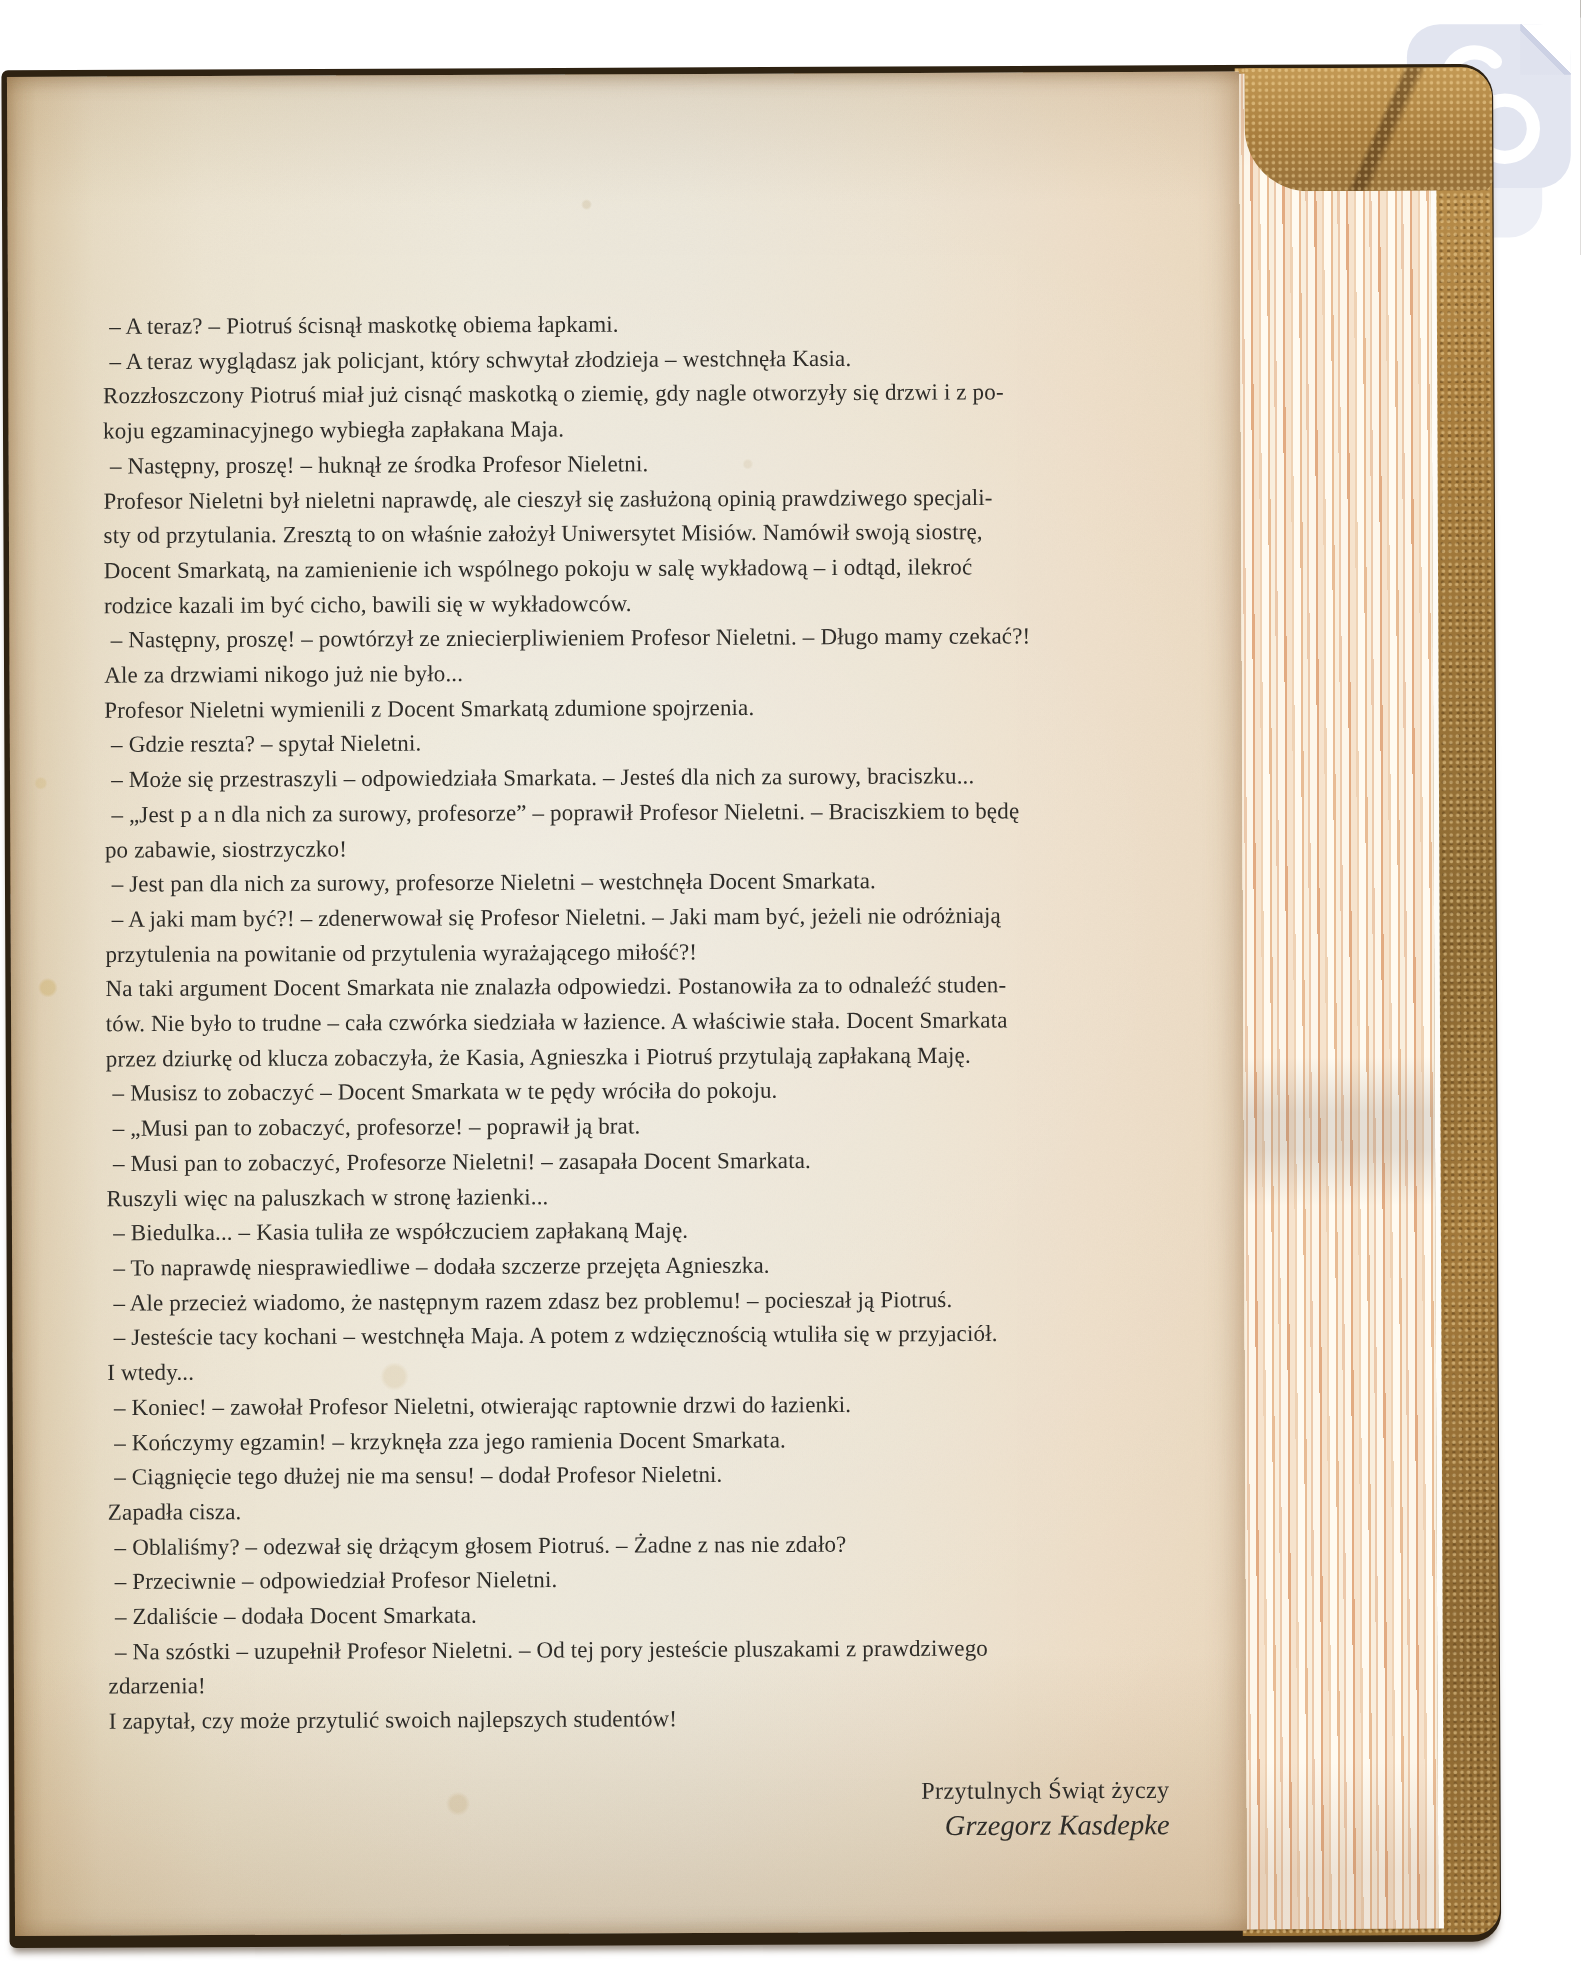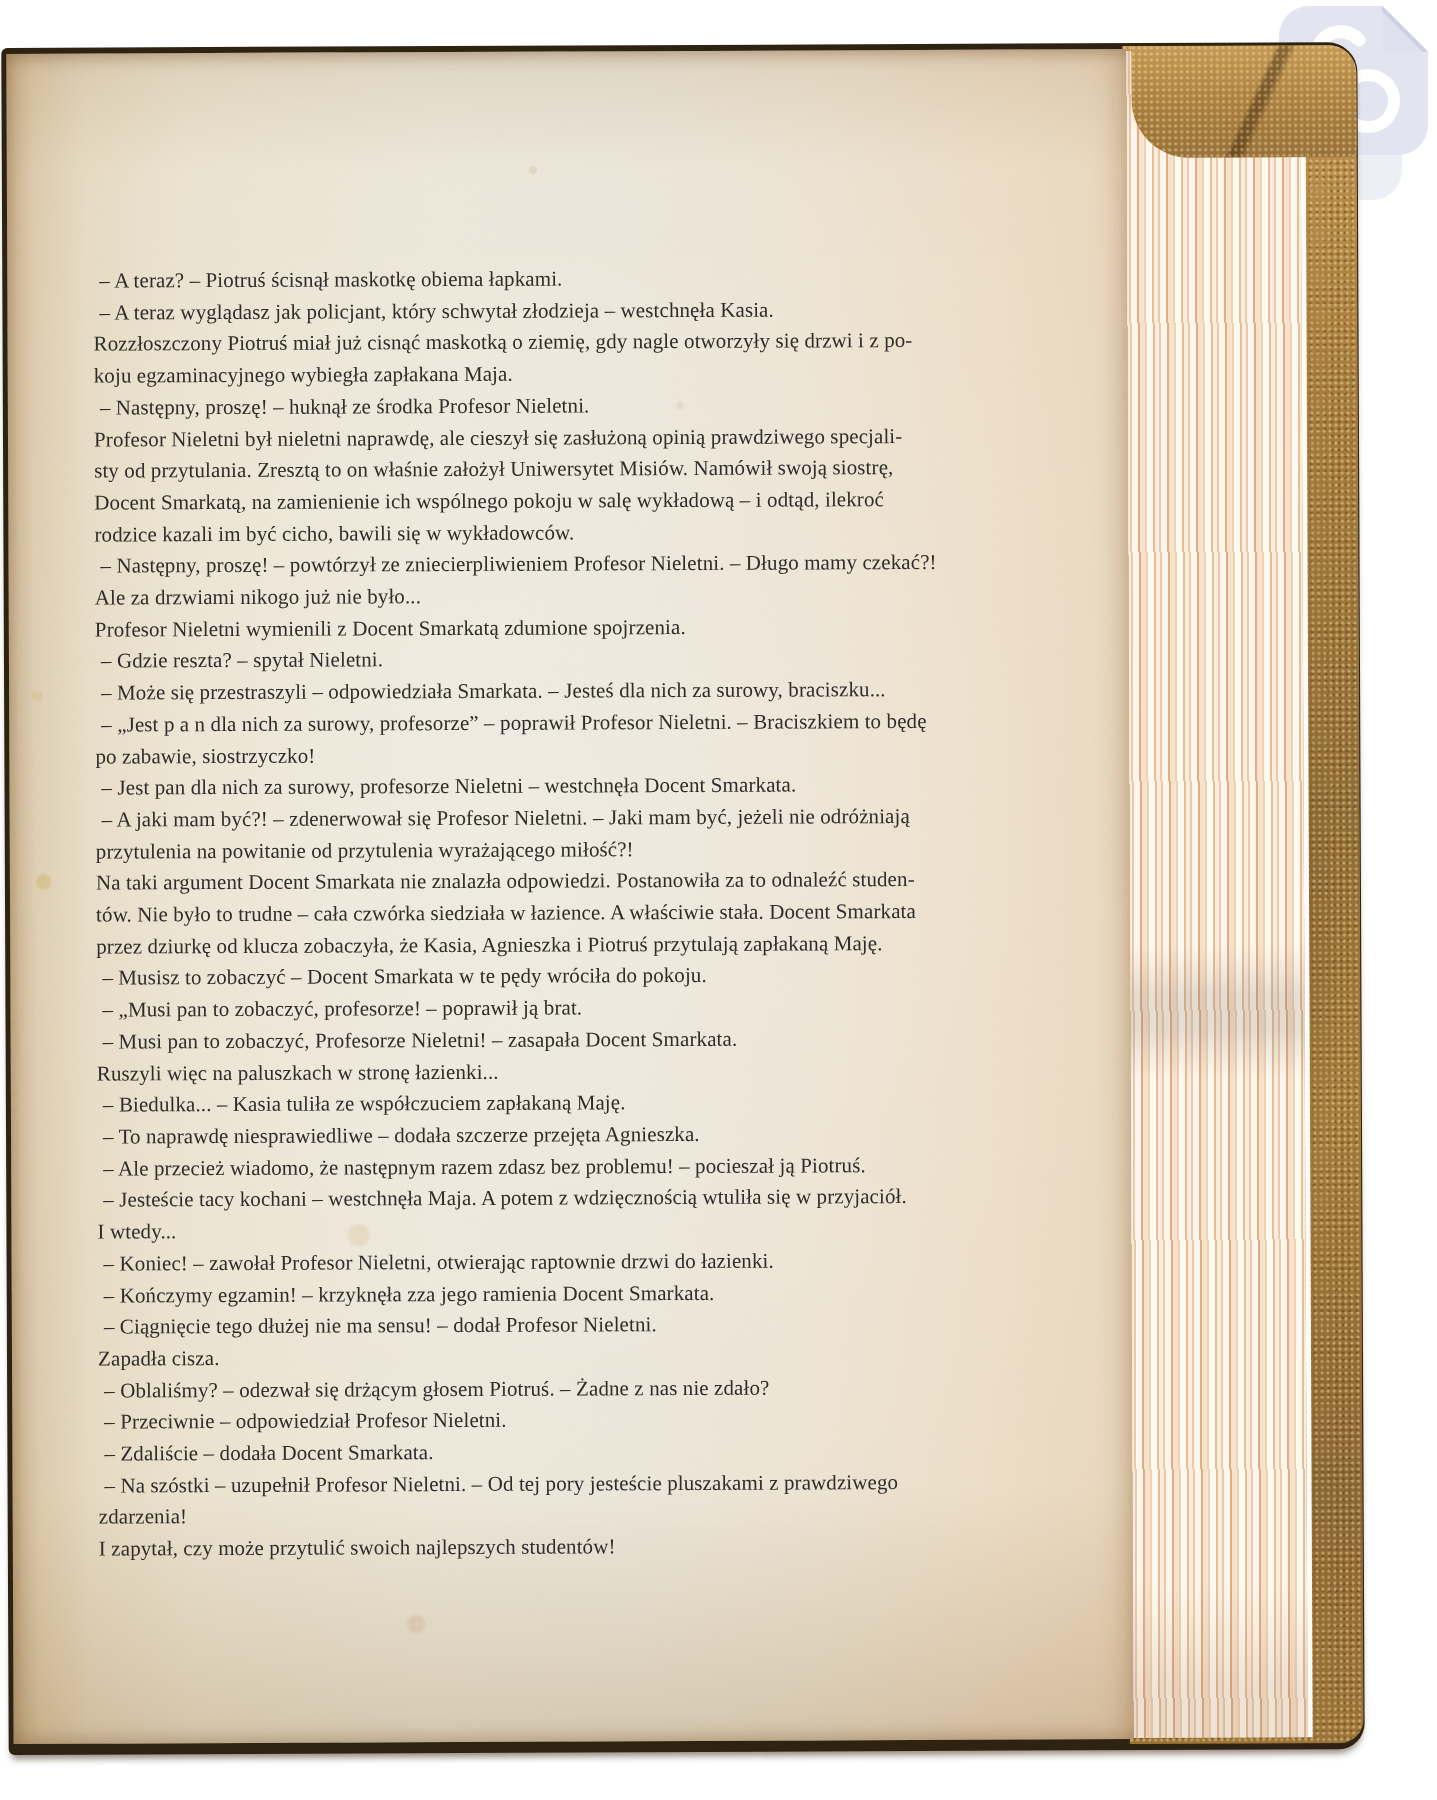--- a/index.html
+++ b/index.html
@@ -1,20 +1,20 @@
 <!DOCTYPE html>
 <html><head>
 <meta charset="utf-8">
 <style>
   html,body{margin:0;padding:0;}
   body{
     width:1437px;height:1800px;background:#ffffff;overflow:hidden;position:relative;
     font-family:"Liberation Serif","DejaVu Serif",serif;
   }
-  .stage{position:absolute;inset:0;background:#ffffff;}
+  .stage{position:absolute;inset:0;background:#ffffff;margin-top:16px;}
 
   
   .wm-back{
     position:absolute;left:1252px;top:50px;width:150px;height:150px;
     border-radius:30px;background:#edeff6;z-index:0;
   }
   .wm-card{
     position:absolute;left:1279px;top:6px;width:149px;height:149px;
     border-radius:30px;background:#e2e5f0;z-index:0;
   }
@@ -167,15 +167,19 @@
           <div class="line dlg">– Ciągnięcie tego dłużej nie ma sensu! – dodał Profesor Nieletni.</div>
           <div class="line">Zapadła cisza.</div>
           <div class="line dlg">– Oblaliśmy? – odezwał się drżącym głosem Piotruś. – Żadne z nas nie zdało?</div>
           <div class="line dlg">– Przeciwnie – odpowiedział Profesor Nieletni.</div>
           <div class="line dlg">– Zdaliście – dodała Docent Smarkata.</div>
           <div class="line dlg">– Na szóstki – uzupełnił Profesor Nieletni. – Od tej pory jesteście pluszakami z prawdziwego</div>
           <div class="line">zdarzenia!</div>
           <div class="line">I zapytał, czy może przytulić swoich najlepszych studentów!</div>
         </div>
 
+      <div class="signature">
+        <div class="sig-greeting">Przytulnych Świąt życzy</div>
+        <div class="sig-author">Grzegorz Kasdepke</div>
+      </div>
     </div>
   </div>
 </div>
 
 </body></html>

